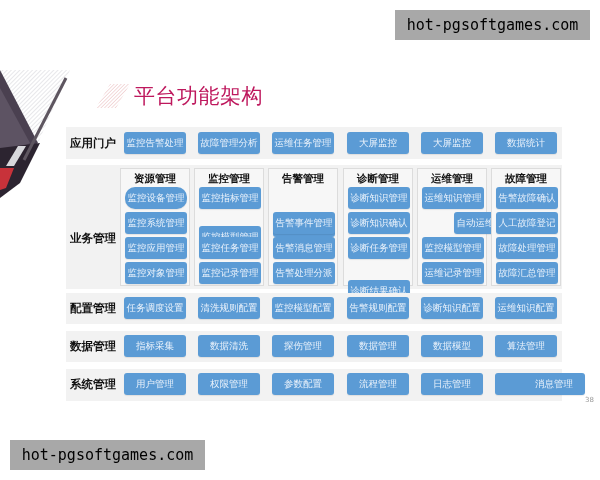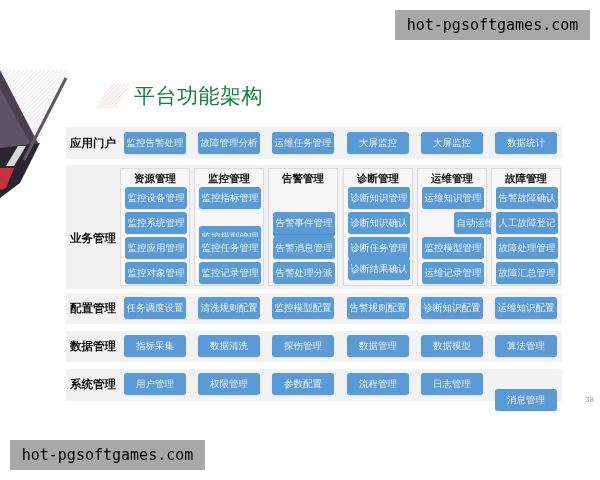--- a/index.html
+++ b/index.html
@@ -4,21 +4,21 @@
   <style>
     html, body { margin: 0; padding: 0; }
     body {
       width: 600px; height: 480px; position: relative; overflow: hidden;
       background: #ffffff;
       font-family: "DejaVu Sans", "Liberation Sans", sans-serif;
     }
     .deco-corner { position: absolute; left: 0; top: 68px; width: 80px; height: 130px; }
     .title-wrap { position: absolute; left: 96px; top: 80px; height: 32px; display: flex; align-items: center; }
     .title-hatch { width: 34px; height: 24px; margin-right: 4px; }
-    .page-title { color: #15803d; font-size: 21px; letter-spacing: 0.5px; line-height: 1; }
+    .page-title { color: #be185d; font-size: 21px; letter-spacing: 0.5px; line-height: 1; }
 
     .row {
       position: absolute; left: 66px; width: 496px;
       background: #f2f2f2;
     }
     .row-label {
       position: absolute; left: 4px; width: 50px;
       font-size: 11.5px; font-weight: bold; color: #111;
       white-space: nowrap;
     }
@@ -86,21 +86,21 @@
   <div class="btn" style="left:281px;top:5px;">大屏监控</div>
   <div class="btn" style="left:355px;top:5px;">大屏监控</div>
   <div class="btn" style="left:429px;top:5px;">数据统计</div>
 </div>
 
 <div class="row" style="top:165px;height:124px;">
   <div class="row-label" style="top:66px;">业务管理</div>
 
   <div class="group" style="left:54px;">
     <div class="group-title">资源管理</div>
-    <div class="btn" style="top:18px;">监控设备管理</div>
+    <div class="btn" style="top:18px;border-radius:10px;">监控设备管理</div>
     <div class="btn" style="top:43px;">监控系统管理</div>
     <div class="btn" style="top:68px;">监控应用管理</div>
     <div class="btn" style="top:93px;">监控对象管理</div>
   </div>
 
   <div class="group" style="left:128px;">
     <div class="group-title">监控管理</div>
     <div class="btn" style="top:18px;">监控指标管理</div>
     <div class="btn" style="top:57px;">监控模型管理</div>
     <div class="btn" style="top:68px;">监控任务管理</div>
@@ -113,21 +113,21 @@
     <div class="btn" style="top:43px;">告警事件管理</div>
     <div class="btn" style="top:68px;">告警消息管理</div>
     <div class="btn" style="top:93px;">告警处理分派</div>
   </div>
 
   <div class="group" style="left:277px;">
     <div class="group-title">诊断管理</div>
     <div class="btn" style="top:18px;">诊断知识管理</div>
     <div class="btn" style="top:43px;">诊断知识确认</div>
     <div class="btn" style="top:68px;">诊断任务管理</div>
-    <div class="btn" style="top:89px;">诊断结果确认</div>
+    <div class="btn" style="top:111px;">诊断结果确认</div>
   </div>
 
   <div class="group" style="left:351px;">
     <div class="group-title">运维管理</div>
     <div class="btn" style="top:18px;">运维知识管理</div>
     <div class="btn" style="top:43px;margin-left:32px;">自动运维管理</div>
     <div class="btn" style="top:68px;">监控模型管理</div>
     <div class="btn" style="top:93px;">运维记录管理</div>
   </div>
 
@@ -160,19 +160,19 @@
   <div class="btn" style="left:429px;top:4px;">算法管理</div>
 </div>
 
 <div class="row" style="top:369px;height:32px;">
   <div class="row-label" style="top:8px;">系统管理</div>
   <div class="btn" style="left:58px;top:4px;">用户管理</div>
   <div class="btn" style="left:132px;top:4px;">权限管理</div>
   <div class="btn" style="left:206px;top:4px;">参数配置</div>
   <div class="btn" style="left:281px;top:4px;">流程管理</div>
   <div class="btn" style="left:355px;top:4px;">日志管理</div>
-  <div class="btn" style="left:429px;top:20px;">消息管理</div>
+  <div class="btn" style="left:429px;top:4px;padding-left:28px;">消息管理</div>
 </div>
 
 <div class="page-number">38</div>
 
 <div class="watermark" style="left:395px;top:10px;width:195px;height:30px;">hot-pgsoftgames.com</div>
 <div class="watermark" style="left:10px;top:440px;width:195px;height:30px;">hot-pgsoftgames.com</div>
 
 </body></html>

